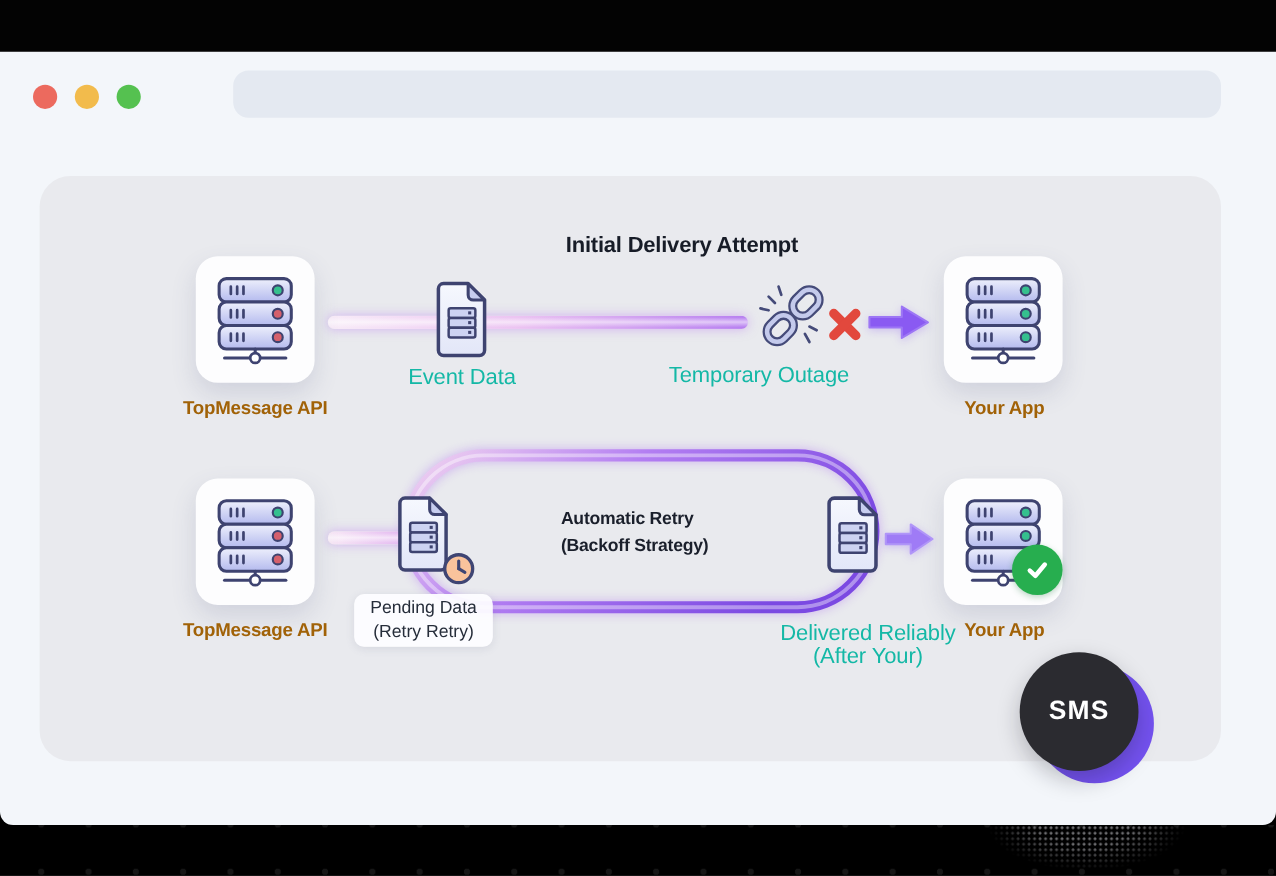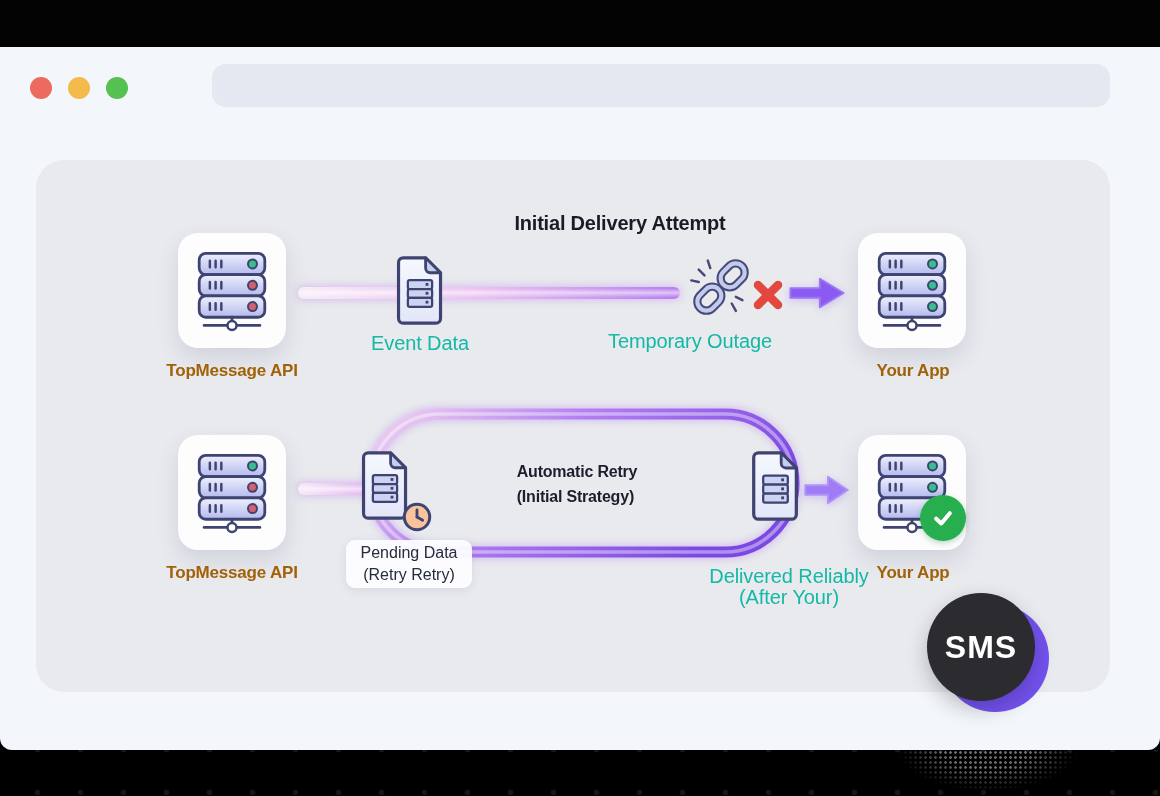--- a/index.html
+++ b/index.html
@@ -34,21 +34,21 @@
   .lbl-b{font-weight:700;font-size:17px;color:#a16207;letter-spacing:-0.2px;
          white-space:nowrap;transform:translateX(-50%);z-index:5;}
   .lbl-r{font-weight:400;font-size:20px;color:#14b8a6;letter-spacing:-0.1px;
          white-space:nowrap;transform:translateX(-50%);z-index:5;}
   .lbl-2line{text-align:center;line-height:21px;margin-left:16px;}
   .loop-text{top:459px;left:577px;transform:translateX(-50%);text-align:left;
              font-weight:700;font-size:16px;line-height:25px;color:#1a1f2b;
              letter-spacing:-0.2px;white-space:nowrap;z-index:5;}
   .chip{left:322px;top:540px;width:126px;height:48px;border-radius:9px;
         background:rgba(253,253,255,0.95);box-shadow:0 2px 8px rgba(100,105,140,0.14);
-        z-index:4;display:flex;align-items:center;justify-content:center;margin-left:24px;}
+        z-index:4;display:flex;align-items:center;justify-content:center;}
   .chip-text{text-align:center;font-size:16px;line-height:22px;color:#262d3a;white-space:nowrap;}
 
   
   .flowline{height:12px;border-radius:7px;z-index:2;
     background-image:linear-gradient(180deg,rgba(255,255,255,0) 12%,rgba(255,255,255,0.55) 48%,rgba(255,255,255,0) 88%),
                      linear-gradient(90deg,#f8ecf8 0%,#ecc4f2 45%,#b77ff0 100%);
     box-shadow:0 0 10px rgba(186,120,242,0.5);}
   .flowline.short{background-image:linear-gradient(180deg,rgba(255,255,255,0) 12%,rgba(255,255,255,0.55) 48%,rgba(255,255,255,0) 88%),
                      linear-gradient(90deg,#f8e9f6,#e0aff0);}
   .loop-svg{left:360px;top:398px;z-index:2;filter:drop-shadow(0 0 5px rgba(170,108,240,0.45));}
@@ -61,21 +61,21 @@
   .chain{z-index:3;}
   .clock{z-index:4;}
   .check{left:920px;top:495px;width:46px;height:46px;border-radius:50%;background:#27ae4f;
          z-index:5;display:flex;align-items:center;justify-content:center;
          box-shadow:0 2px 6px rgba(30,120,60,0.3);}
 
   .badge-purple{left:941px;top:604px;width:108px;height:108px;border-radius:50%;
                 background:#7452f0;z-index:6;}
   .badge-dark{left:927px;top:593px;width:108px;height:108px;border-radius:50%;background:#2b2b30;
               z-index:7;display:flex;align-items:center;justify-content:center;
-              color:#fff;font-weight:700;font-size:32px;letter-spacing:1px;
+              color:#fff;font-weight:700;font-size:24px;letter-spacing:1px;
               box-shadow:0 8px 20px rgba(20,20,30,0.25);}
 
   .led-g{fill:#35c08e;}
   .led-r{fill:#d5606c;}
 </style>
 </head>
 <body>
 
 <div class="stage">
 
@@ -207,21 +207,21 @@
     </svg>
   </div>
   <div class="abs lbl-b" style="left:913px;top:361px;">Your App</div>
 
   <svg class="abs loop-svg" width="445" height="170" viewBox="0 0 445 170">
     <path d="M80 16 H365 A69 69 0 0 1 365 154 H80 A69 69 0 0 1 80 16 Z" fill="none" stroke="url(#gLoop)" stroke-width="11"></path>
     <path d="M80 16 H365 A69 69 0 0 1 365 154 H80 A69 69 0 0 1 80 16 Z" fill="none" stroke="rgba(255,255,255,0.4)" stroke-width="3.5"></path>
   </svg>
   <div class="abs loop-text">
     <div>Automatic Retry</div>
-    <div>(Initial Strategy)</div>
+    <div>(Backoff Strategy)</div>
   </div>
 
   <div class="abs flowline short" style="left:298px;top:483px;width:84px;"></div>
 
   <div class="abs card" style="left:178px;top:435px;">
     <svg width="82" height="82" viewBox="0 0 100 100">
       <g stroke="#3e4370" stroke-width="3.4">
         <rect x="10" y="4" width="80" height="26" rx="8" fill="url(#gUnit)"></rect>
         <rect x="10" y="30" width="80" height="26" rx="8" fill="url(#gUnit)"></rect>
         <rect x="10" y="56" width="80" height="26" rx="8" fill="url(#gUnit)"></rect>

